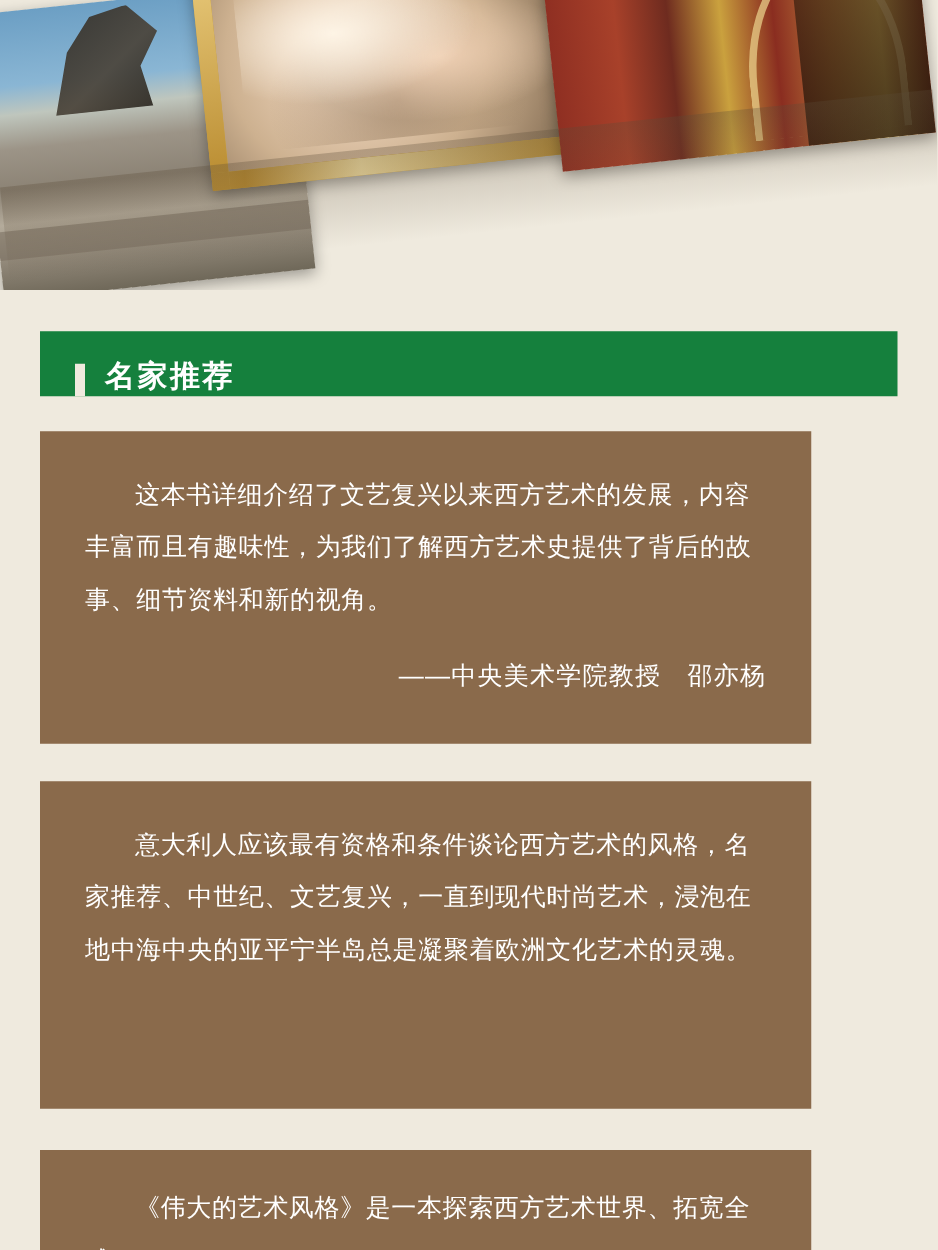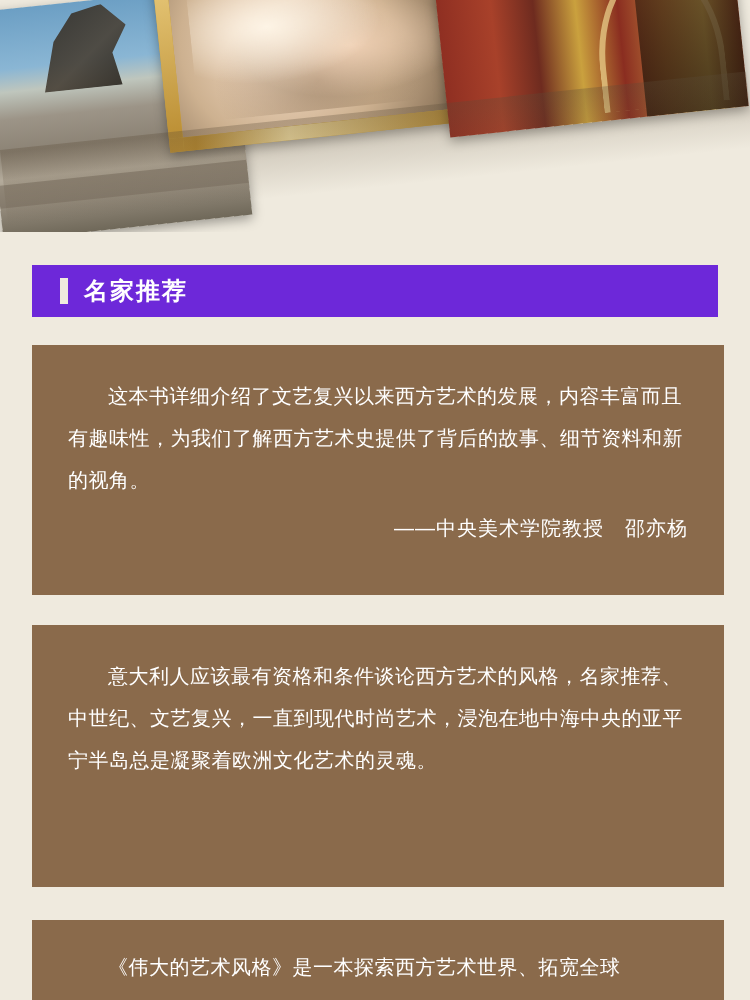--- a/index.html
+++ b/index.html
@@ -143,57 +143,57 @@
     pointer-events: none;
   }
 
   
   .section-head {
     position: absolute;
     left: 32px;
     top: 265px;
     width: 686px;
     height: 52px;
-    background: #6d28d9;
+    background: #15803d;
     display: flex;
-    align-items: center;
+    align-items: flex-end;
   }
   .section-head .accent {
     width: 8px;
     height: 26px;
     background: #efeade;
     margin-left: 28px;
     margin-right: 16px;
   }
   .section-head .title {
     color: #ffffff;
     font-size: 24px;
     font-weight: bold;
     letter-spacing: 2px;
   }
 
   
   .quote {
     position: absolute;
     left: 32px;
-    width: 692px;
+    width: 617px;
     background: #8a6a4b;
     color: #ffffff;
     box-sizing: border-box;
     padding: 30px 36px 32px 36px;
   }
   .quote p {
     margin: 0;
     font-size: 20px;
     line-height: 42px;
     text-indent: 2em;
     letter-spacing: 0.5px;
   }
   .quote .attrib {
-    margin-top: 14px;
+    margin-top: 26px;
     font-size: 20px;
     text-align: right;
     letter-spacing: 1px;
   }
   .quote-1 { top: 345px; height: 250px; }
   .quote-2 { top: 625px; height: 262px; }
   .quote-3 {
     top: 920px;
     height: 120px;
     padding-top: 26px;

